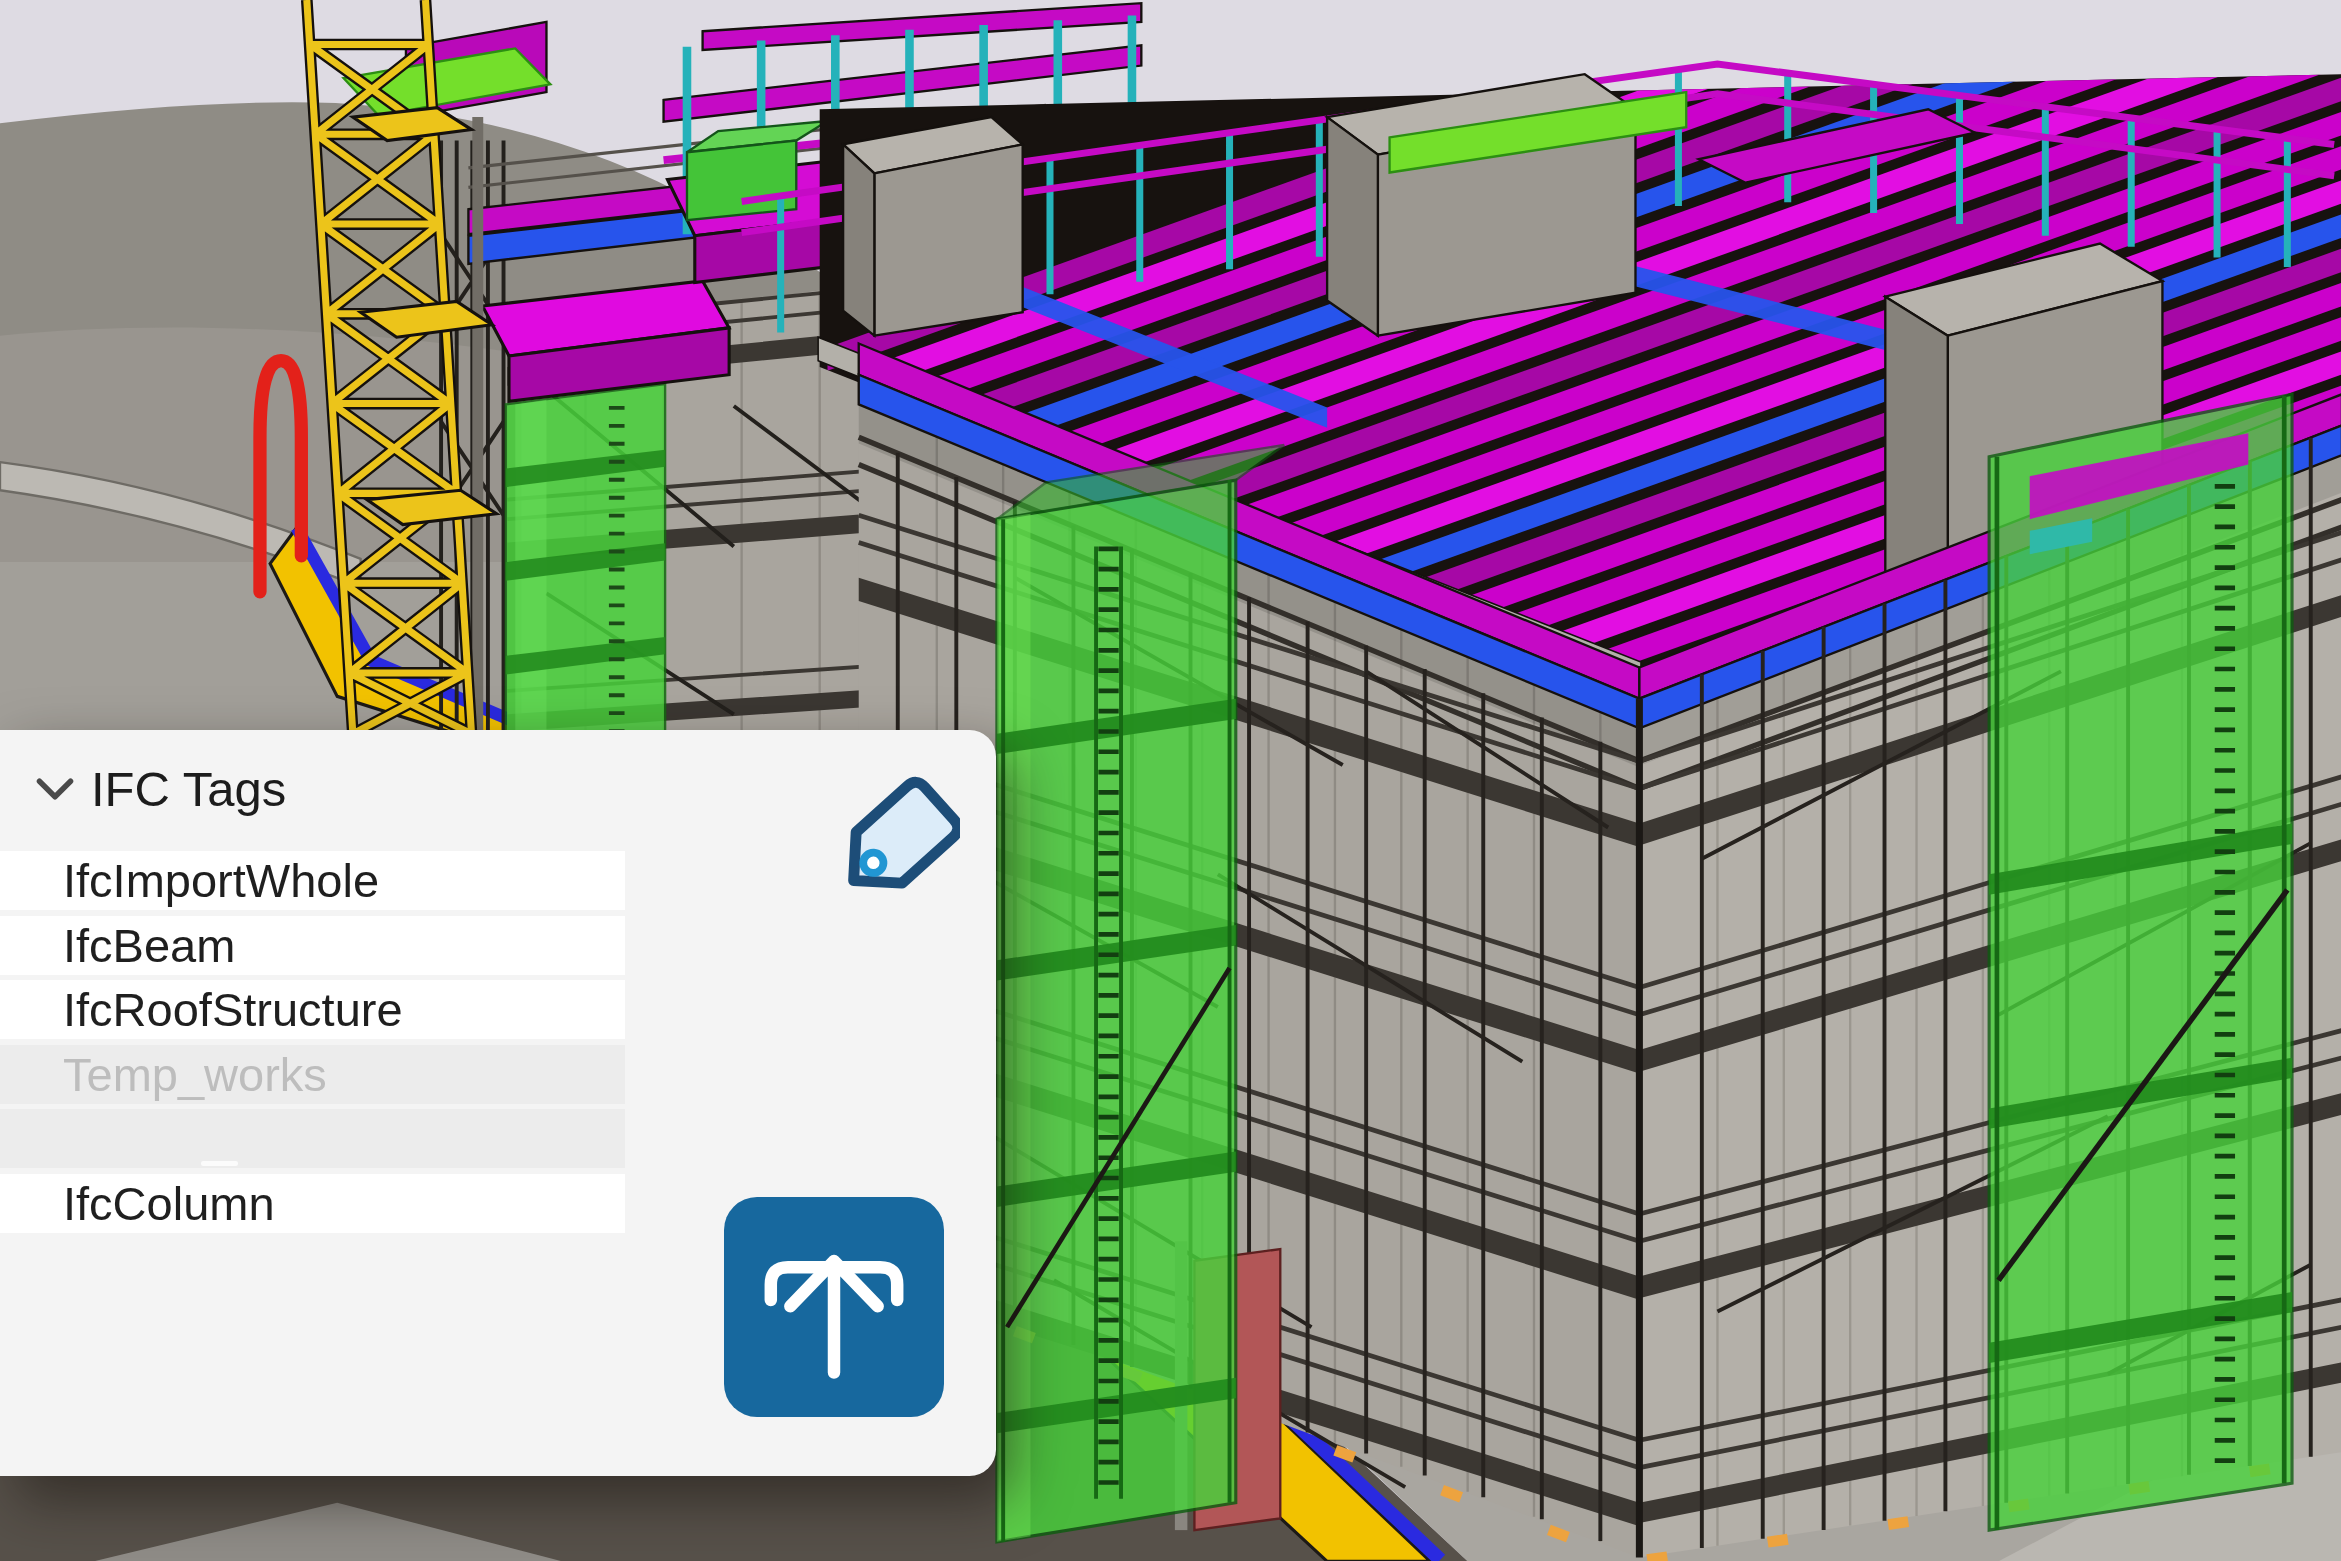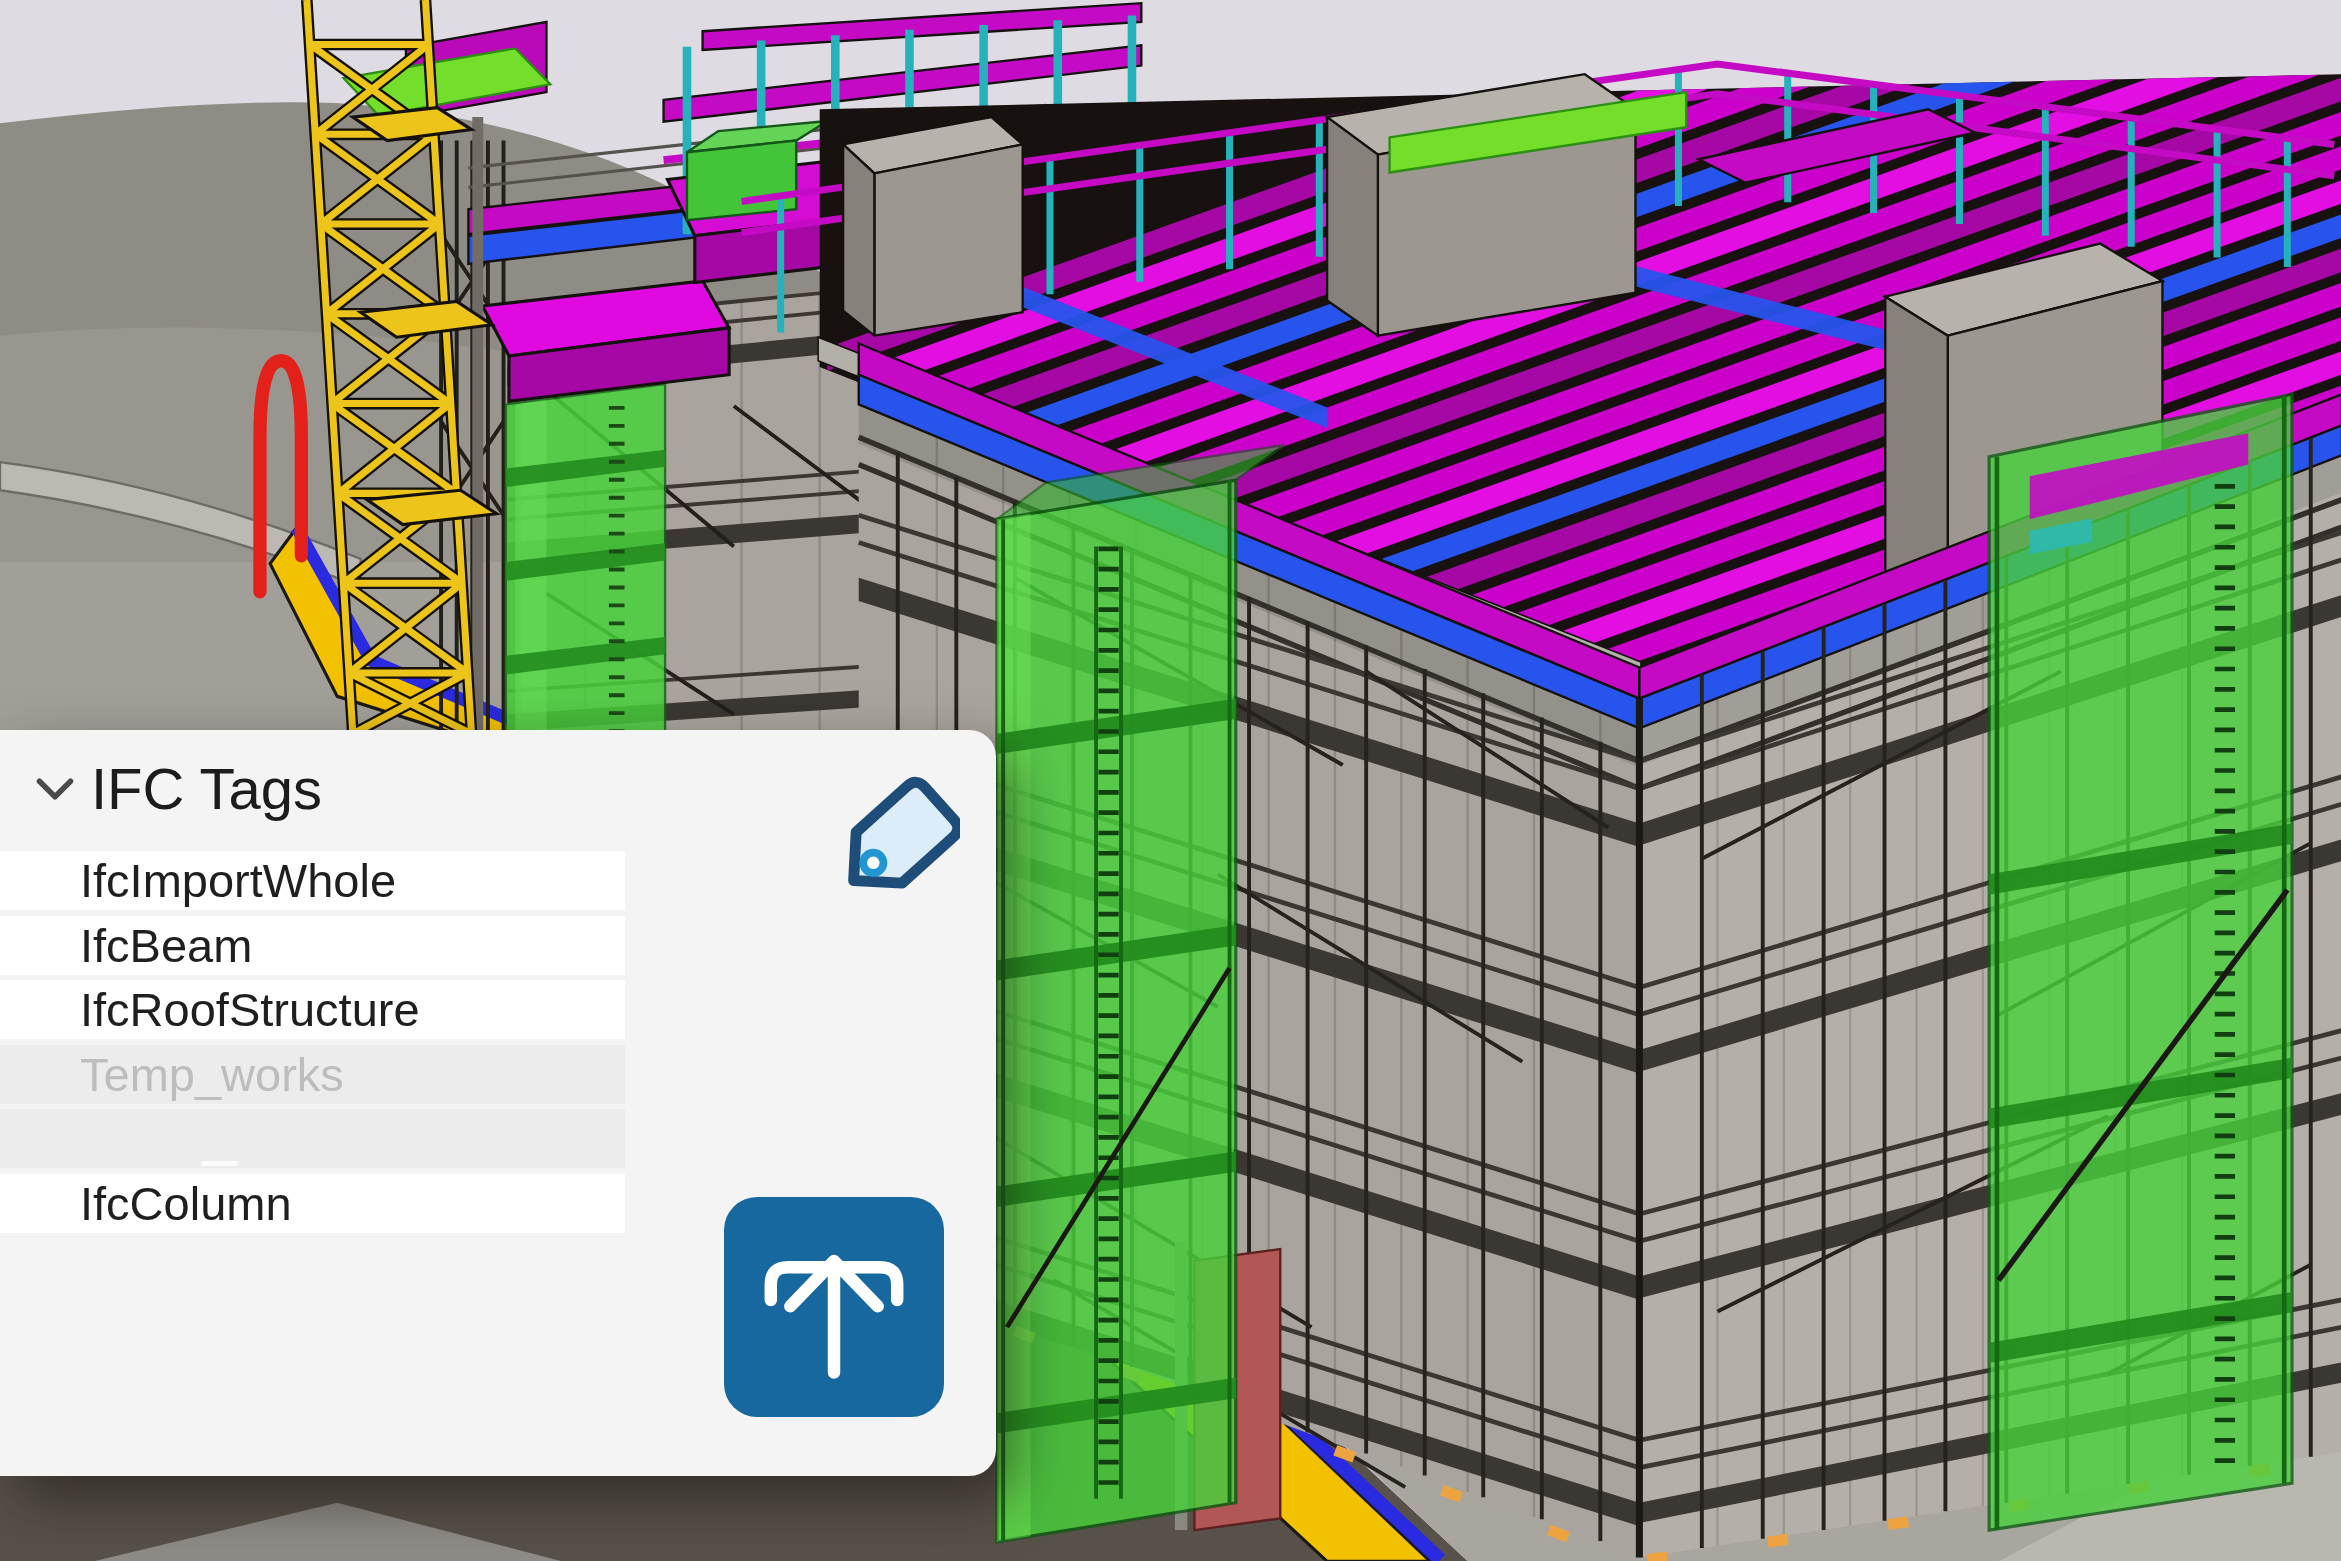--- a/index.html
+++ b/index.html
@@ -12,24 +12,24 @@
     position:absolute;left:0;top:730px;width:996px;height:746px;
     background:var(--panel-bg);
     border-radius:0 26.5px 26.5px 0;
     box-shadow:17px 23.4px 55px rgba(25,20,15,.55);
   }
   .panel-header{
     position:absolute;left:0;top:0;width:100%;height:117px;
     display:flex;align-items:center;
   }
   .chevron{width:44px;height:28px;margin-left:33px;flex:0 0 auto;}
-  .panel-title{margin-left:14px;font-size:58px;color:var(--header-text);letter-spacing:0;}
+  .panel-title{margin-left:14px;font-size:49px;color:var(--header-text);letter-spacing:0;}
   .rows{position:absolute;left:0;top:121px;width:625px;}
   .row{height:59px;margin-bottom:5.5px;background:var(--row-bg);
-       display:flex;align-items:center;padding-left:80px;box-sizing:border-box;
+       display:flex;align-items:center;padding-left:63px;box-sizing:border-box;
        font-size:47px;color:var(--row-text);white-space:nowrap;}
   .row.alt-empty{background:var(--row-alt);position:relative;}
   .row.muted{background:var(--row-alt);color:var(--row-text-muted);}
   .row-dash{position:absolute;left:201px;bottom:1.6px;width:37px;height:5.5px;
             background:#fbfbfb;border-radius:2.3px;}
   .tag-badge{position:absolute;left:826px;top:45px;width:134px;height:134px;}
   .upload-btn{
     position:absolute;left:724px;top:467px;width:220px;height:220px;
     background:var(--button-bg);border:none;border-radius:33px;padding:0;cursor:pointer;
   }

